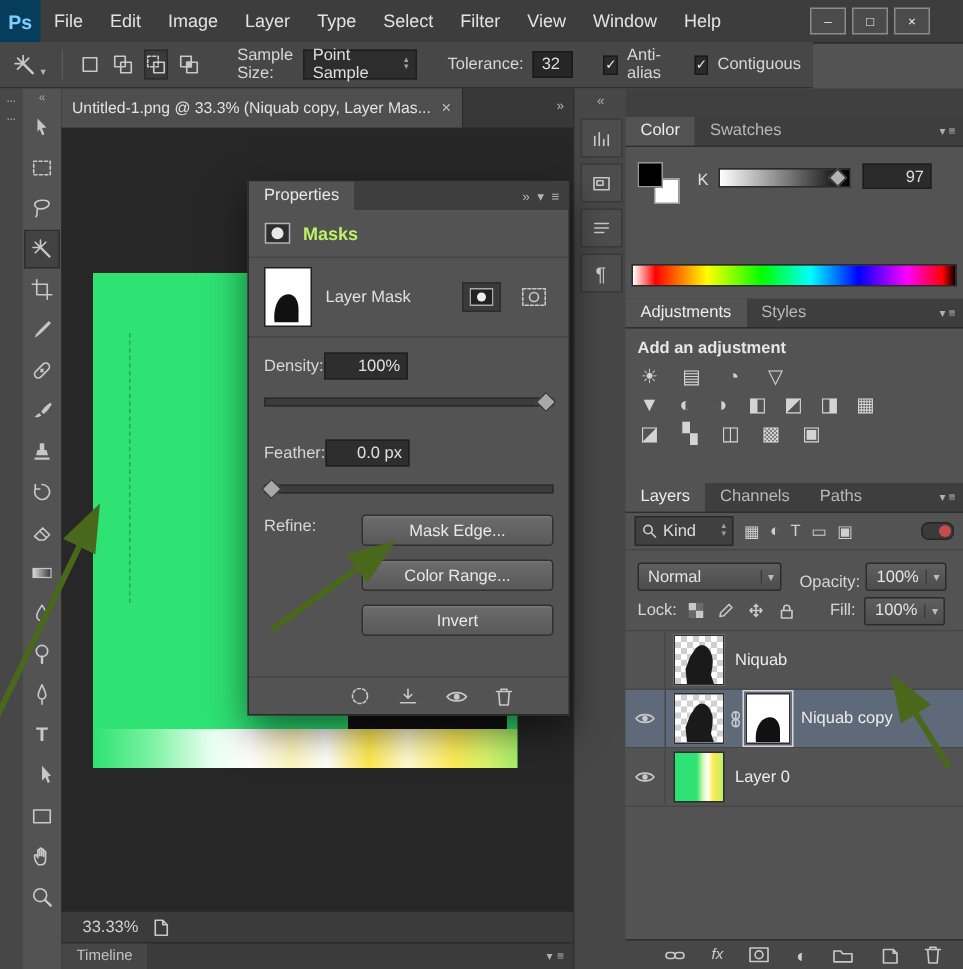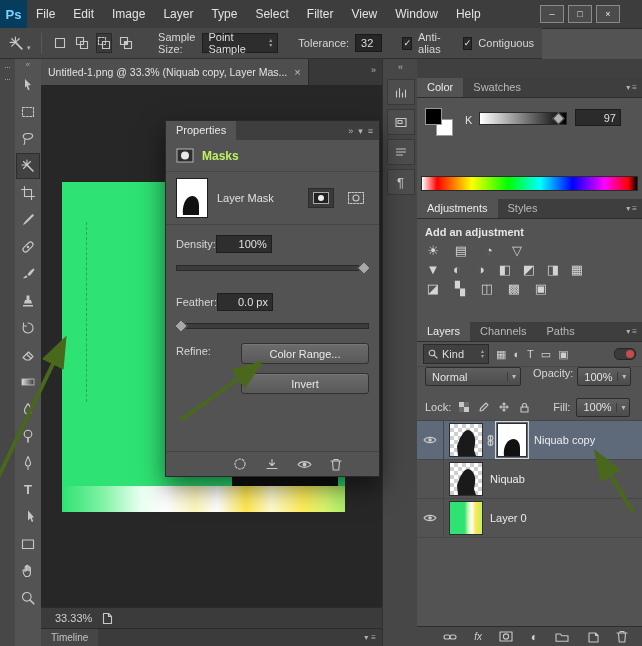--- a/index.html
+++ b/index.html
@@ -87,21 +87,21 @@
   .adj-row.r2 .aic{margin-right:8px;}
   .adj-row.r3 .aic{margin-right:11px;}
 
   
   .layers-group{flex:1;display:flex;flex-direction:column;}
   .lp-filter{height:24px;display:flex;align-items:center;padding:0 6px;gap:7px;border-bottom:1px solid #474747;}
   .kind-dd{width:56px;height:18px;background:#404040;border:1px solid #2a2a2a;display:flex;align-items:center;gap:4px;padding:0 4px;color:#dedede;}
   .lp-filter .fic{color:#cfcfcf;font-size:11px;}
   .toggle{margin-left:auto;width:20px;height:10px;background:#3a3a3a;border:1px solid #262626;border-radius:5px;position:relative;}
   .knob{position:absolute;right:1px;top:1px;width:8px;height:8px;border-radius:50%;background:#c84b4b;}
-  .lp-blend{height:27px;display:flex;align-items:flex-start;padding:0 8px;gap:4px;}
+  .lp-blend{height:27px;display:flex;align-items:flex-end;padding:0 8px;gap:4px;}
   .dd{height:19px;background:linear-gradient(#5f5f5f,#4c4c4c);border:1px solid #2c2c2c;border-radius:2px;display:flex;align-items:center;padding:0 4px 0 6px;color:#e3e3e3;box-sizing:border-box;}
   .dd .dd-arr{margin-left:auto;font-size:8px;color:#bbb;padding-left:4px;border-left:1px solid #3c3c3c;}
   .dd-normal{width:96px;}
   .dd-small{width:54px;}
   .lbl{color:#d6d6d6;}
   .lp-lock{height:26px;display:flex;align-items:center;padding:0 8px;gap:6px;border-bottom:1px solid #454545;}
   .lock-ic{display:flex;align-items:center;justify-content:center;width:14px;}
   .lrow{height:38px;display:flex;align-items:center;border-bottom:1px solid #474747;background:#535353;}
   .lrow.selected{background:#5e6a79;}
   .eye-cell{width:26px;height:100%;border-right:1px solid #464646;display:flex;align-items:center;justify-content:center;flex:none;}
@@ -518,20 +518,29 @@
               <path d="M2.5 5 V3.5 a2 2 0 0 1 4 0 V5"></path>
             </svg>
           </span>
         <span class="lbl" style="margin-left:16px">Fill:</span>
         <div class="dd dd-small">
           <span>100%</span>
           <span class="dd-arr">▾</span>
         </div>
       </div>
 
+      <div class="lrow">
+        <div class="eye-cell"></div>
+        <div class="thumb checker">
+          <svg width="32" height="32" viewBox="0 0 32 32" style="display:block">
+              <path d="M8 32 L7 22 L10 14 L14 8 Q18 4 22 8 Q26 13 25 20 L24 26 L26 32 Z" fill="#1a1a1a"></path>
+            </svg>
+        </div>
+        <span class="lname">Niquab</span>
+      </div>
       <div class="lrow selected">
         <div class="eye-cell">
           <svg class="ic" width="14" height="10" viewBox="0 0 14 10">
               <path d="M1 5 C3.5 1.5 10.5 1.5 13 5 C10.5 8.5 3.5 8.5 1 5 Z"></path>
               <circle cx="7" cy="5" r="1.8" fill="#c8c8c8" stroke="none"></circle>
             </svg>
         </div>
         <div class="thumb checker">
           <svg width="32" height="32" viewBox="0 0 32 32" style="display:block">
               <path d="M8 32 L7 22 L10 14 L14 8 Q18 4 22 8 Q26 13 25 20 L24 26 L26 32 Z" fill="#1a1a1a"></path>
@@ -543,29 +552,20 @@
               <circle cx="4.5" cy="9" r="2.4"></circle>
               <path d="M4.5 2 V11"></path>
             </svg>
         </div>
         <div class="mask-thumb focused">
           <svg width="28" height="32" viewBox="0 0 28 32" style="display:block">
               <path d="M6 32 C5 24 8 18 12 16 C18 13 22 18 22 24 L22 32 Z" fill="#111"></path>
             </svg>
         </div>
         <span class="lname">Niquab copy</span>
-      </div>
-      <div class="lrow">
-        <div class="eye-cell"></div>
-        <div class="thumb checker">
-          <svg width="32" height="32" viewBox="0 0 32 32" style="display:block">
-              <path d="M8 32 L7 22 L10 14 L14 8 Q18 4 22 8 Q26 13 25 20 L24 26 L26 32 Z" fill="#1a1a1a"></path>
-            </svg>
-        </div>
-        <span class="lname">Niquab</span>
       </div>
       <div class="lrow">
         <div class="eye-cell">
           <svg class="ic" width="14" height="10" viewBox="0 0 14 10">
               <path d="M1 5 C3.5 1.5 10.5 1.5 13 5 C10.5 8.5 3.5 8.5 1 5 Z"></path>
               <circle cx="7" cy="5" r="1.8" fill="#c8c8c8" stroke="none"></circle>
             </svg>
         </div>
         <div class="thumb green-thumb"></div>
         <span class="lname">Layer 0</span>
@@ -656,20 +656,21 @@
         <span class="lbl">Feather:</span>
         <div class="pp-val">0.0 px</div>
       </div>
       <div class="pp-track">
         <div class="pp-thumb" style="left:-1px"></div>
       </div>
     </div>
     <div class="pp-refine">
       <span class="pp-refine-lbl">Refine:</span>
       <div class="pp-btn-col">
+        <div class="pp-btn">Mask Edge...</div>
         <div class="pp-btn">Color Range...</div>
         <div class="pp-btn">Invert</div>
       </div>
     </div>
     <div class="pp-bottom">
       <span>
           <svg class="ic" width="14" height="14" viewBox="0 0 14 14">
             <circle cx="7" cy="7" r="5" stroke-dasharray="2 1.6"></circle>
           </svg>
         </span>

